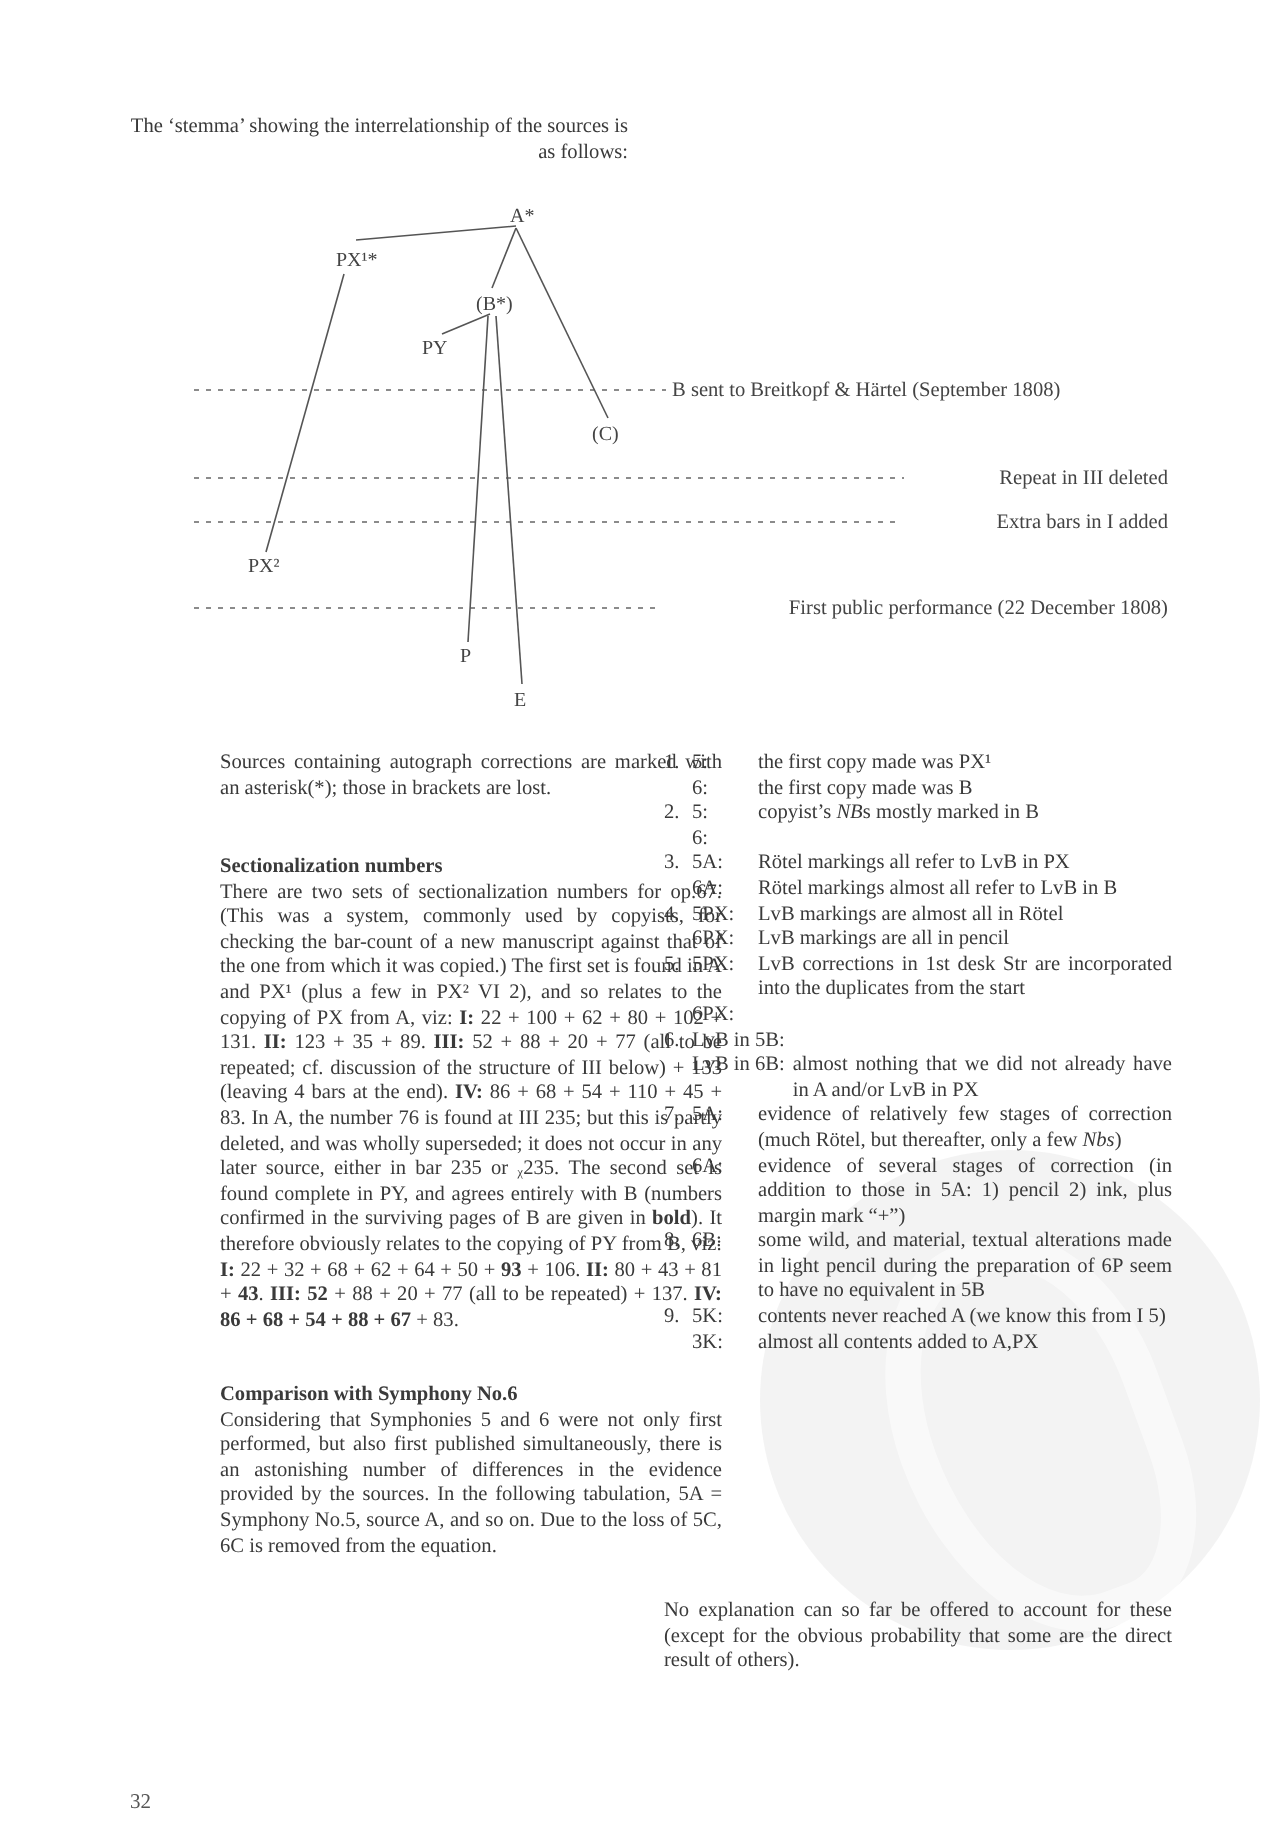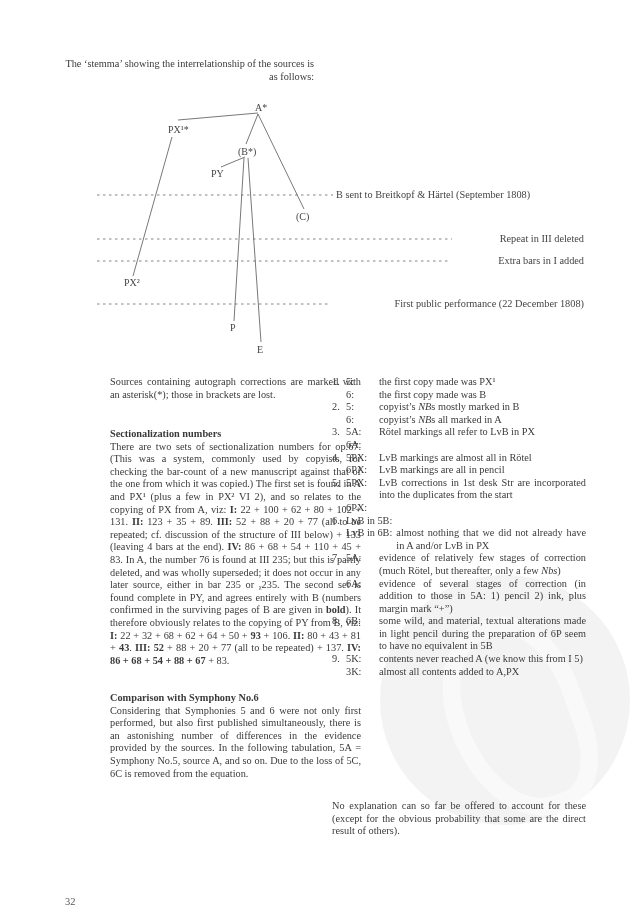--- a/index.html
+++ b/index.html
@@ -88,30 +88,30 @@
       <span class="txt">the first copy made was B</span>
     </div>
     <div class="row">
       <span class="num">2.</span>
       <span class="key">5:</span>
       <span class="txt"><span>copyist’s </span><i>NB</i><span>s mostly marked in B</span></span>
     </div>
     <div class="row">
       <span class="num"></span>
       <span class="key">6:</span>
-      <span class="txt"><span>copyist’s </span><i>NB</i><span>s all marked in A</span></span>
     </div>
     <div class="row">
       <span class="num">3.</span>
       <span class="key">5A:</span>
       <span class="txt">Rötel markings all refer to LvB in PX</span>
     </div>
     <div class="row">
       <span class="num"></span>
       <span class="key">6A:</span>
+      <span class="txt">Rötel markings almost all refer to LvB in B</span>
     </div>
     <div class="row">
       <span class="num">4.</span>
       <span class="key">5PX:</span>
       <span class="txt">LvB markings are almost all in Rötel</span>
     </div>
     <div class="row">
       <span class="num"></span>
       <span class="key">6PX:</span>
       <span class="txt">LvB markings are all in pencil</span>

